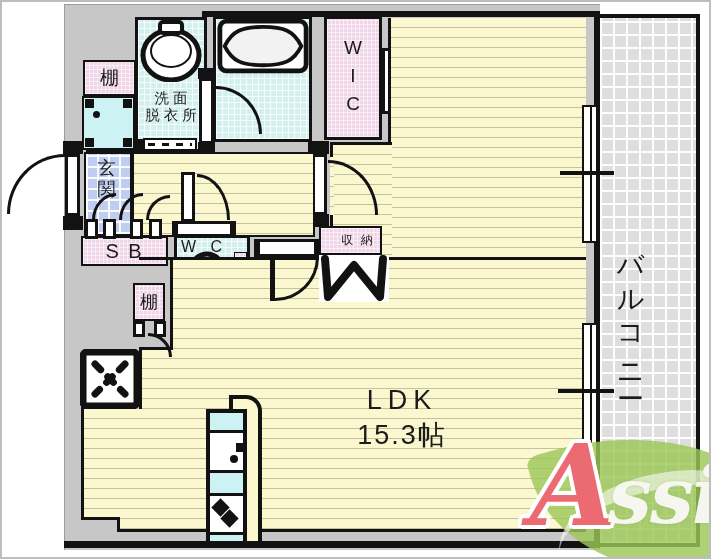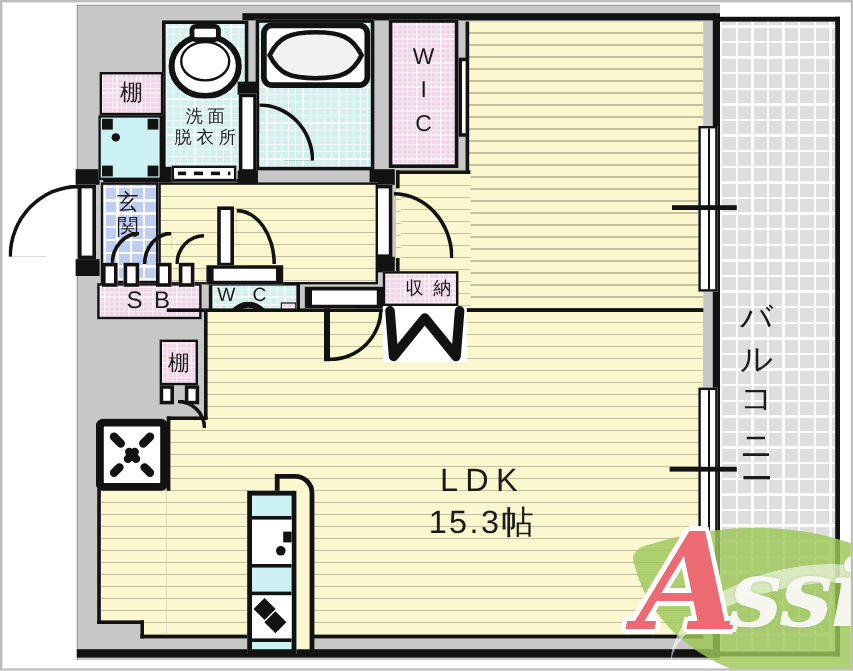--- a/index.html
+++ b/index.html
@@ -151,21 +151,21 @@
     <rect x="8" y="55" width="26" height="5" fill="#fff"></rect>
     <rect x="8" y="63" width="26" height="4" fill="#fff"></rect>
     <rect x="38" y="53" width="5" height="16" fill="#fff"></rect>
   </svg>
 
   <div class="abs leaf" style="left:179px;top:170px;width:14px;height:50px;"></div>
   <div class="abs arc tr" style="left:195px;top:172px;width:33px;height:46px;"></div>
   <div class="abs leaf" style="left:170px;top:219px;width:64px;height:16px;border-left:6px solid #121212;border-right:6px solid #121212;"></div>
 
   <div class="abs pink b2 room" style="left:317px;top:224px;width:63px;height:29px;"></div>
-  <div class="abs lbl" style="left:319px;top:226px;width:74px;height:25px;font-size:15px;letter-spacing:2px;">収 納</div>
+  <div class="abs lbl" style="left:319px;top:226px;width:74px;height:25px;font-size:12px;letter-spacing:2px;">収 納</div>
 
   <div class="abs stripes" style="left:137px;top:257px;width:447px;height:271px;
               clip-path:polygon(31px 0,447px 0,447px 271px,0 271px,0 88px,31px 88px);"></div>
   <div class="abs stripes" style="left:82px;top:407px;width:55px;height:121px;
               clip-path:polygon(0 0,55px 0,55px 121px,33px 121px,33px 111px,0 111px);"></div>
 
   <div class="abs blk" style="left:137px;top:255px;width:447px;height:3px;"></div>
   <div class="abs blk" style="left:168px;top:257px;width:3px;height:90px;"></div>
   <div class="abs blk" style="left:137px;top:345px;width:34px;height:3px;"></div>
   <div class="abs blk" style="left:137px;top:345px;width:3px;height:62px;"></div>

